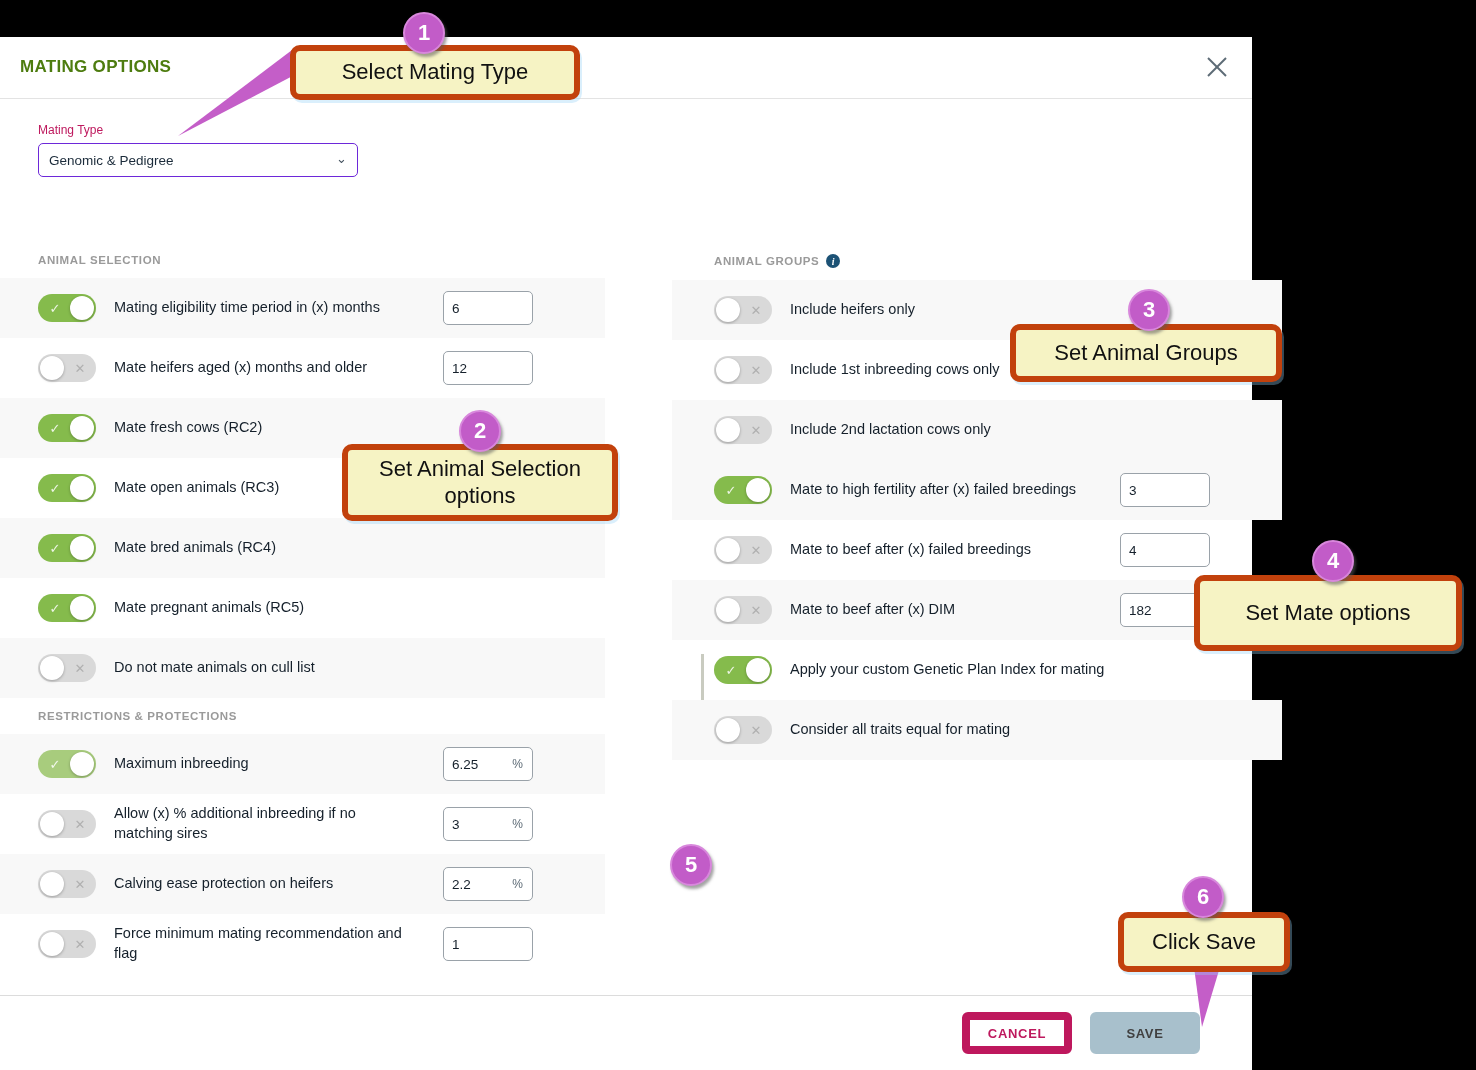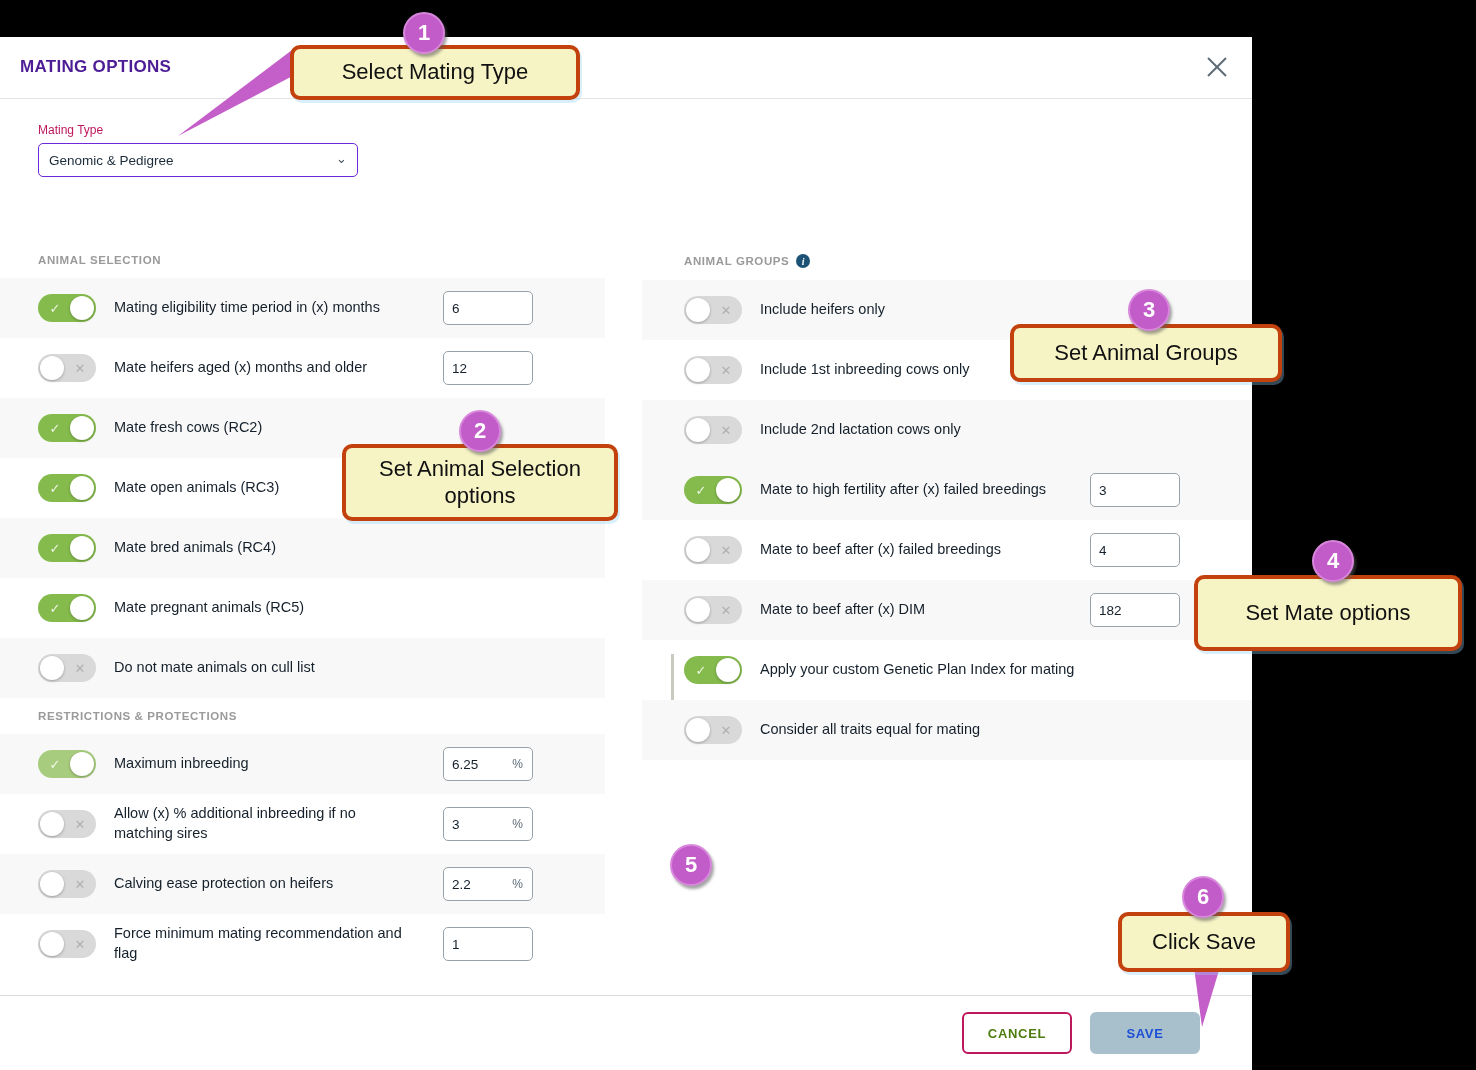--- a/index.html
+++ b/index.html
@@ -21,21 +21,21 @@
     background: #ffffff;
   }
   .dlg-header {
     position: relative;
     height: 62px;
     border-bottom: 1px solid #e3e3e3;
   }
   .dlg-title {
     position: absolute; left: 20px; top: 20px;
     font-size: 17px; font-weight: 700; letter-spacing: 0.3px;
-    color: #4c1d95;
+    color: #4d7c0f;
     text-align: right;
   }
   .close-icon {
     position: absolute; right: 20px; top: 15px;
     width: 30px; height: 30px; cursor: pointer;
   }
   .close-icon svg { display: block; }
 
   
   .mt-wrap { position: absolute; left: 38px; top: 86px; }
@@ -52,21 +52,21 @@
   }
   .mt-select .chev {
     position: absolute; right: 10px; top: 50%;
     transform: translateY(-60%);
     font-size: 13px; color: #44525f;
   }
 
   
   .col { position: absolute; top: 205px; }
   .col-left  { left: 0;   width: 605px; }
-  .col-right { left: 642px; width: 610px; }
+  .col-right { left: 672px; width: 610px; }
 
   .sec-head {
     font-size: 11.5px; font-weight: 700; letter-spacing: 0.6px;
     color: #9a9a9a; padding: 12px 0 12px 38px;
     display: flex; align-items: center; gap: 7px;
   }
   .col-right .sec-head { padding-left: 42px; }
   .info-icon {
     display: inline-flex; align-items: center; justify-content: center;
     width: 14px; height: 14px; border-radius: 50%;
@@ -153,28 +153,28 @@
     display: flex; align-items: center; justify-content: flex-end;
     padding-right: 52px; gap: 18px;
   }
   .btn {
     height: 42px; min-width: 110px;
     border-radius: 6px;
     font-size: 13px; font-weight: 700; letter-spacing: 0.7px;
     display: flex; align-items: center; justify-content: center;
     cursor: pointer;
   }
-  .btn-cancel { border: 2px solid #be185d; background: #fff; color: #4d7c0f; margin-left: 21px; }
-  .btn-save   { border: 2px solid #a8c0cc; background: #a8c0cc; color: #1d4ed8; }
+  .btn-cancel { border: 8px solid #be185d; background: #fff; color: #be185d; margin-left: 21px; }
+  .btn-save   { border: 2px solid #a8c0cc; background: #a8c0cc; color: #404040; }
 
   
   .callout {
     position: absolute;
     background: #f6f3c4;
-    border: 4px solid #c2410c;
+    border: 6px solid #c2410c;
     border-radius: 10px;
     box-shadow: 2px 3px 0 rgba(150,210,245,.35);
     display: flex; align-items: center; justify-content: center;
     text-align: center;
     font-size: 22px; color: #111;
     padding: 10px 16px;
     line-height: 1.2;
     z-index: 30;
   }
   .badge {

